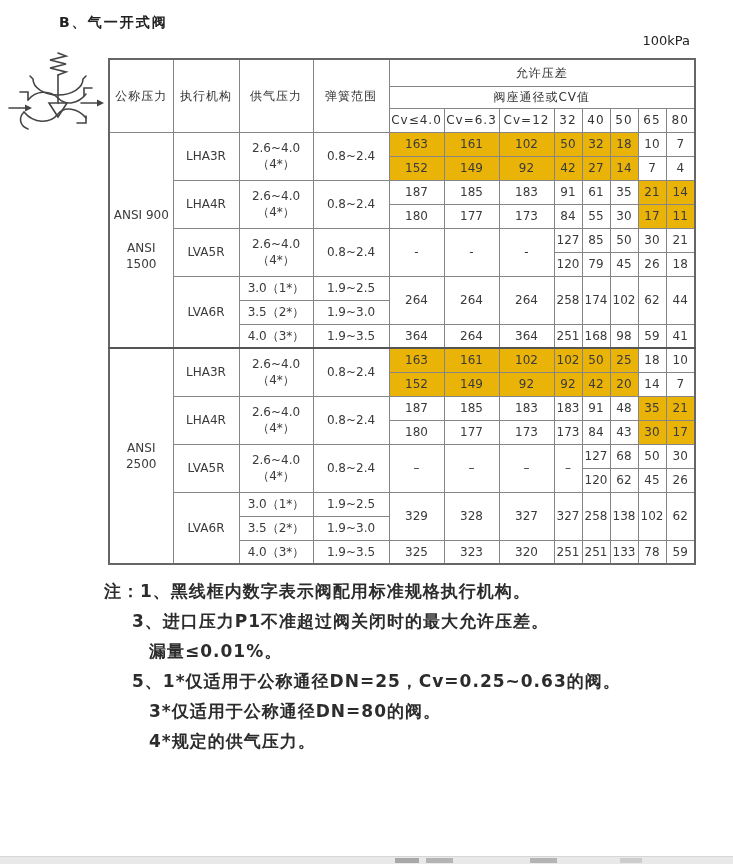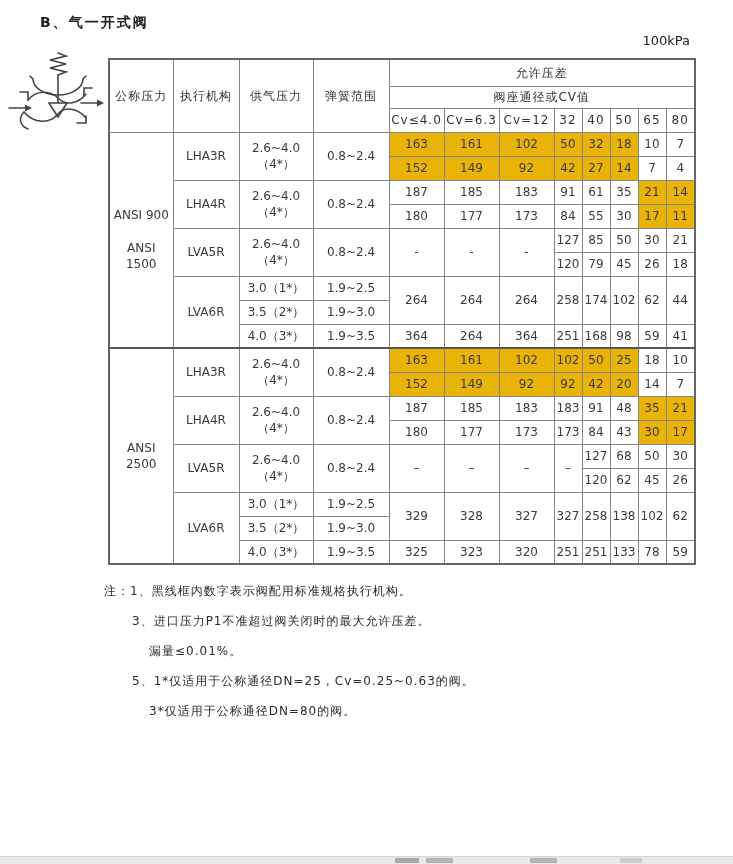--- a/index.html
+++ b/index.html
@@ -1,42 +1,42 @@
 <!DOCTYPE html>
 <html><head>
 <meta charset="utf-8">
 <style>
   html,body{margin:0;padding:0;}
   body{
     width:733px;height:864px;position:relative;background:#ffffff;
     font-family:"DejaVu Sans","Liberation Sans",sans-serif;color:#333;overflow:hidden;
   }
   .page-title{
-    position:absolute;left:40px;top:14px;font-size:14px;font-weight:bold;
+    position:absolute;left:59px;top:14px;font-size:14px;font-weight:bold;
     color:#222;letter-spacing:2px;
   }
   .unit-label{
     position:absolute;right:43px;top:33px;font-size:13px;color:#222;
   }
   .valve-icon{position:absolute;left:6px;top:50px;}
   table.spec{
     position:absolute;left:108px;top:58px;border-collapse:collapse;table-layout:fixed;
     border:2px solid #666;
   }
   table.spec th, table.spec td{
     border:1px solid #858585;font-size:12px;font-weight:normal;text-align:center;
     vertical-align:middle;padding:0 1px;color:#3a3a3a;white-space:pre-line;line-height:1.35;
   }
   table.spec th{letter-spacing:1px;color:#333;}
   tr.hr1{height:27px;} tr.hr2{height:22px;margin-left:48px;} tr.hr3{height:24px;}
   tbody tr{height:24px;}
   td.sh{background:#eab308;border:1.5px solid #222;}
   tr.sec td{border-top:2px solid #555;}
   td.nom{letter-spacing:0px;line-height:1.8;}
-  .notes{position:absolute;left:104px;top:585px;width:625px;font-size:12px;color:#2c2c2c;letter-spacing:1px;}
+  .notes{position:absolute;left:104px;top:585px;width:625px;font-size:17px;color:#2c2c2c;letter-spacing:1px;font-weight:bold;}
   .note{white-space:nowrap;margin-bottom:17px;line-height:13px;}
   .note.n1{margin-left:28px;}
   .note.n2{margin-left:45px;}
   .bottombar{position:absolute;left:0;bottom:0;width:733px;height:7px;background:#e9e9e9;border-top:1px solid #d6d6d6;}
   .bottombar .seg{position:absolute;top:1px;height:5px;}
 </style>
 </head>
 <body>
 
 <div class="page-title">B、气一开式阀</div>
@@ -302,20 +302,21 @@
       </tr>
     </tbody>
 </table>
 
 <div class="notes">
     <div class="note n0">注：1、黑线框内数字表示阀配用标准规格执行机构。</div>
     <div class="note n1">3、进口压力P1不准超过阀关闭时的最大允许压差。</div>
     <div class="note n2">漏量≤0.01%。</div>
     <div class="note n1">5、1*仅适用于公称通径DN=25，Cv=0.25~0.63的阀。</div>
     <div class="note n2">3*仅适用于公称通径DN=80的阀。</div>
+    <div class="note n2">4*规定的供气压力。</div>
   </div>
 
 <div class="bottombar">
     <div class="seg" style="left: 395px; width: 24px; background: rgb(168, 168, 168);"></div>
     <div class="seg" style="left: 426px; width: 27px; background: rgb(180, 180, 180);"></div>
     <div class="seg" style="left: 530px; width: 27px; background: rgb(180, 180, 180);"></div>
     <div class="seg" style="left: 620px; width: 22px; background: rgb(205, 205, 205);"></div>
   </div>
 
 </body></html>

